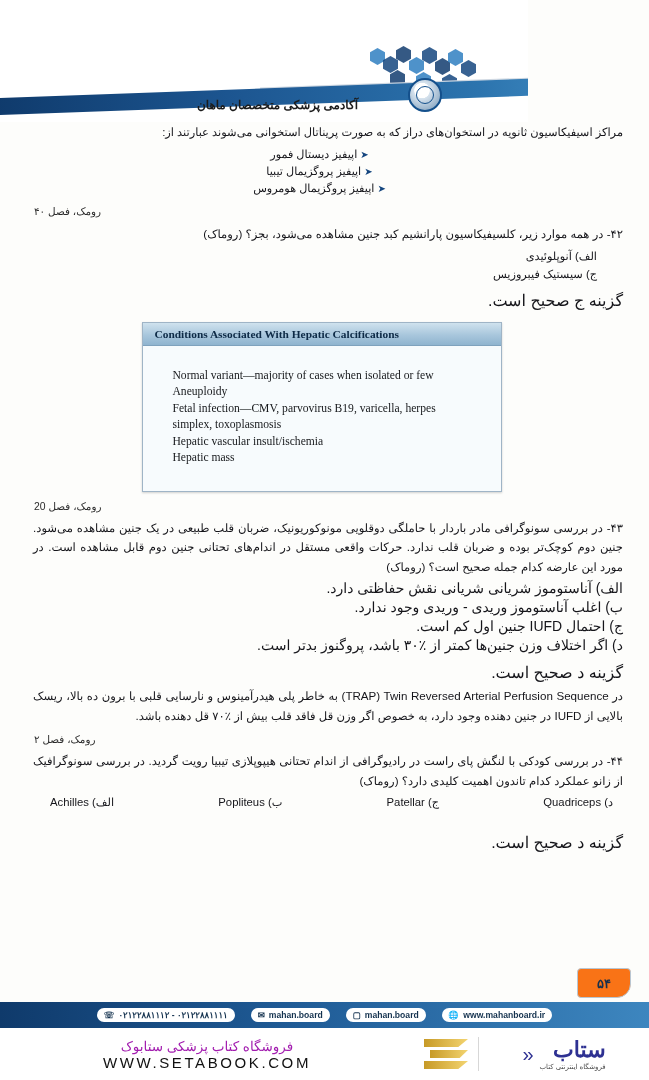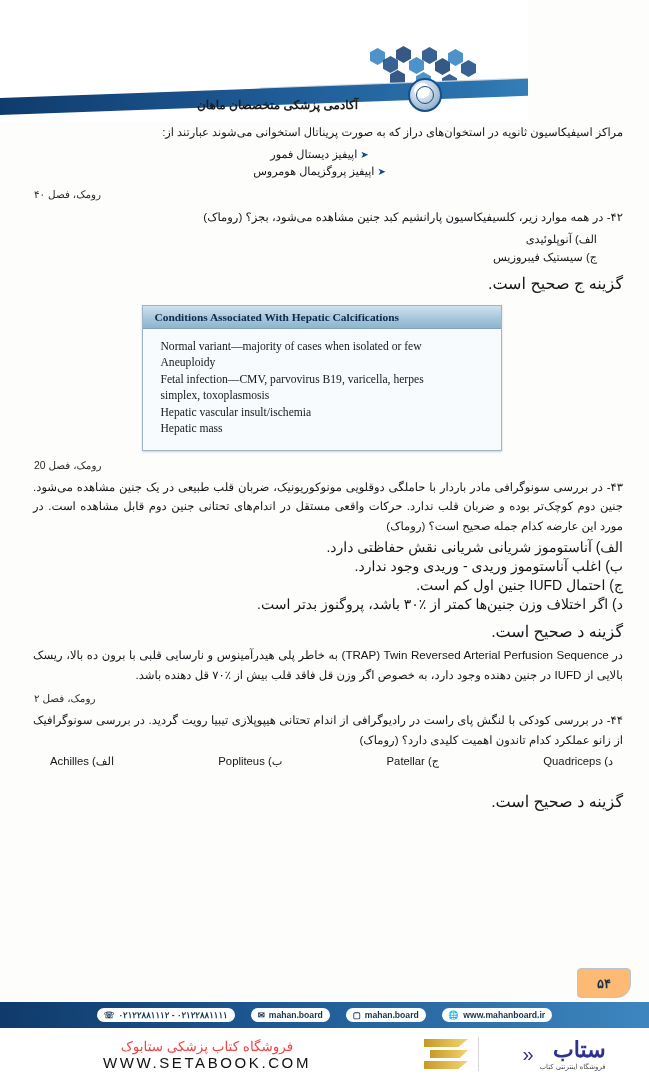--- a/index.html
+++ b/index.html
@@ -101,28 +101,28 @@
     direction: ltr; text-align: left;
     font-family: "Liberation Serif", serif;
     box-shadow: 0 1px 2px rgba(0,0,0,0.18);
   }
   .calc-box .cap {
     background: linear-gradient(180deg,#cfe2ee 0%, #a8c6dc 55%, #8fb4cf 100%);
     color: #0d2a46; font-weight: bold; font-size: 11.4px;
     padding: 5px 10px 5px 12px;
     border-bottom: 1px solid #7fa2bd;
   }
-  .calc-box ul { margin: 4px; padding: 6px 10px 8px 14px; list-style: none; }
+  .calc-box ul { margin: 16px; padding: 6px 10px 8px 14px; list-style: none; }
   .calc-box li { font-size: 11.6px; line-height: 16.5px; color: #16181b; }
 
   
   .page-num {
     position: absolute; bottom: 82px; right: 18px;
     width: 54px; height: 30px;
-    background: #fdba74;
+    background: #f97316;
     border: 1px solid #b9c6d2;
     border-radius: 4px 4px 14px 4px;
     color: #17304d; font-size: 13px; font-weight: bold;
     display: flex; align-items: center; justify-content: center;
   }
   .footer-bar {
     position: absolute; bottom: 52px; left: 0; width: 649px; height: 26px;
     background: linear-gradient(90deg,#0f3a6b 0%, #1f5b96 45%, #3d86bf 100%);
     display: flex; align-items: center; justify-content: center; gap: 16px;
     direction: ltr;
@@ -149,21 +149,21 @@
   .gold-mark { width: 44px; height: 34px; margin: 0 10px; position: relative; }
   .gold-mark span {
     position: absolute; left: 0; width: 44px; height: 8px;
     background: linear-gradient(90deg,#c79a27,#f3d470);
     clip-path: polygon(0 0, 100% 0, 78% 100%, 0 100%);
   }
   .gold-mark span:nth-child(1){ top: 2px; }
   .gold-mark span:nth-child(2){ top: 13px; left: 6px; width: 38px; }
   .gold-mark span:nth-child(3){ top: 24px; }
   .brand-right { flex: 1; text-align: center; direction: rtl; }
-  .brand-fa { font-size: 13.5px; color: #ef4444; }
+  .brand-fa { font-size: 13.5px; color: #a21caf; }
   .brand-url { font-size: 15px; color: #111; letter-spacing: 2.6px; direction: ltr; }
 </style>
 </head>
 <body>
 
 <div class="page">
 
   <div class="header-band">
     <div class="hex-cluster">
       <div class="hex l" style="left:0px;  top:4px;"></div>
@@ -188,20 +188,24 @@
 
     <p class="line">مراکز اسیفیکاسیون ثانویه در استخوان‌های دراز که به صورت پریناتال استخوانی می‌شوند عبارتند از:</p>
 
     <ul class="bullets">
       <li>
         <span class="arrow">➤</span>
         <span>اپیفیز دیستال فمور</span>
       </li>
       <li>
         <span class="arrow">➤</span>
+        <span>اپیفیز پروگزیمال تیبیا</span>
+      </li>
+      <li>
+        <span class="arrow">➤</span>
         <span>اپیفیز پروگزیمال هومروس</span>
       </li>
     </ul>
 
     <p class="ref">رومک، فصل ۴۰</p>
 
     <p class="q-head">
       <span>۴۲- در همه موارد زیر، کلسیفیکاسیون پارانشیم کبد جنین مشاهده می‌شود، بجز؟ (روماک)</span>
     </p>
     <div class="opts-2col">

